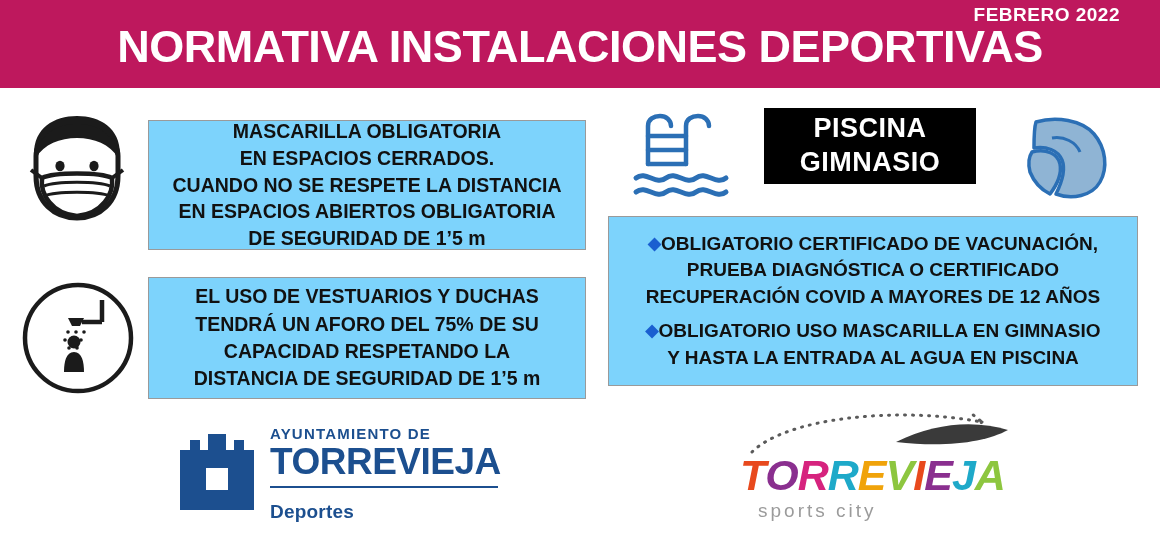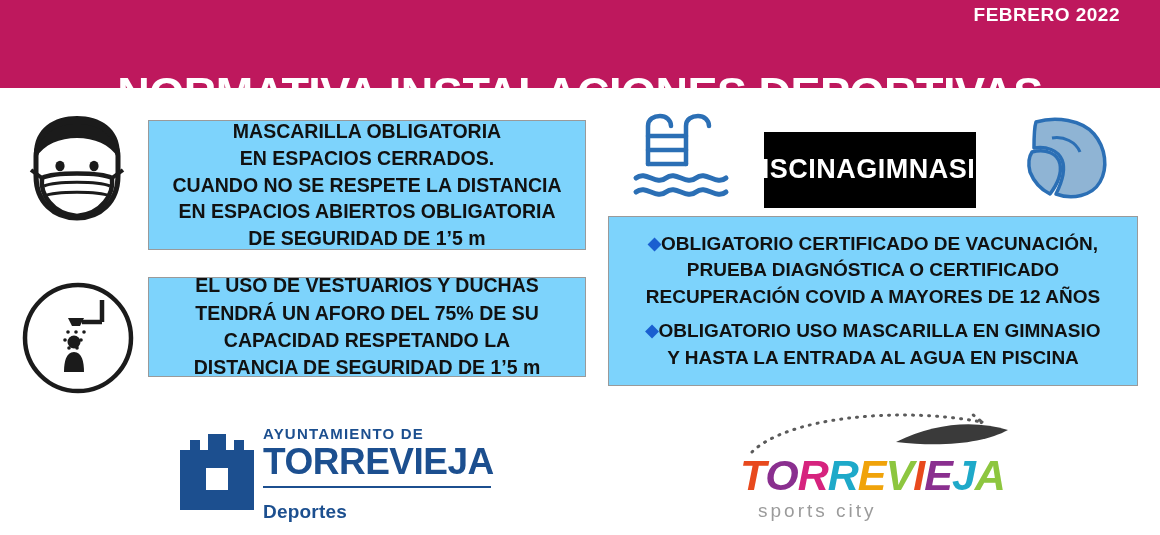--- a/index.html
+++ b/index.html
@@ -34,21 +34,20 @@
     position: absolute;
     left: 0; right: 0;
     top: 24px;
     text-align: center;
     color: #ffffff;
     font-size: 45px;
     font-weight: bold;
     letter-spacing: -0.5px;
     line-height: 1;
     white-space: nowrap;
-    margin-top: 47px;
   }
 
   
   .mask-icon {
     position: absolute;
     left: 22px;
     top: 110px;
     width: 110px;
     height: 125px;
   }
@@ -68,21 +67,21 @@
     top: 120px;
     width: 438px;
     height: 130px;
     font-size: 19.5px;
     line-height: 1.38;
   }
   .box-lockers {
     left: 148px;
     top: 277px;
     width: 438px;
-    height: 100px;
+    height: 122px;
     font-size: 19.5px;
     line-height: 1.4;
   }
   .shower-icon {
     position: absolute;
     left: 22px;
     top: 282px;
     width: 112px;
     height: 112px;
   }
@@ -91,27 +90,27 @@
   .pool-icon {
     position: absolute;
     left: 630px;
     top: 112px;
     width: 104px;
     height: 86px;
   }
   .title-black {
     position: absolute;
     left: 764px;
-    top: 132px;
+    top: 108px;
     width: 212px;
     height: 76px;
     background: #000000;
     color: #ffffff;
     display: flex;
-    flex-direction: row;
+    flex-direction: column;
     align-items: center;
     justify-content: center;
     font-size: 27px;
     font-weight: bold;
     line-height: 1.25;
     letter-spacing: 0.5px;
   }
   .muscle-icon {
     position: absolute;
     left: 1022px;
@@ -152,21 +151,21 @@
   }
   .ayto-castle {
     position: absolute;
     left: 0;
     top: 6px;
     width: 82px;
     height: 88px;
   }
   .ayto-text {
     position: absolute;
-    left: 87px;
+    left: 94px;
     top: 8px;
     width: 236px;
   }
   .ayto-small {
     color: #1c4f8f;
     font-size: 15px;
     font-weight: bold;
     letter-spacing: 1.2px;
     line-height: 1;
   }

